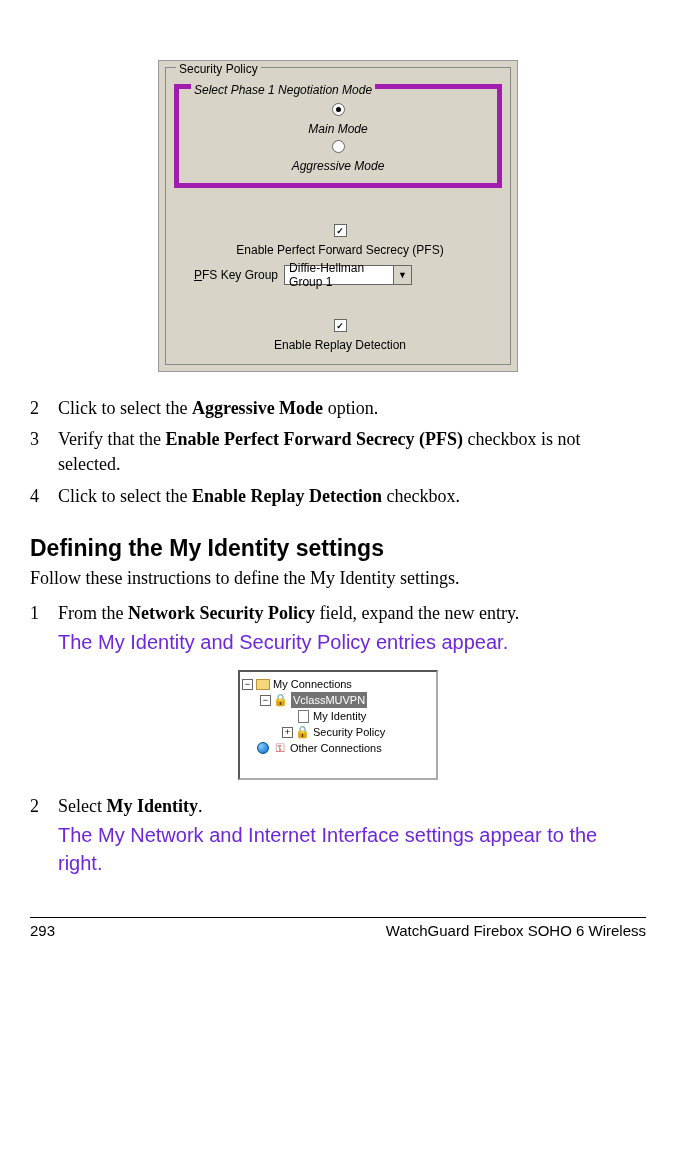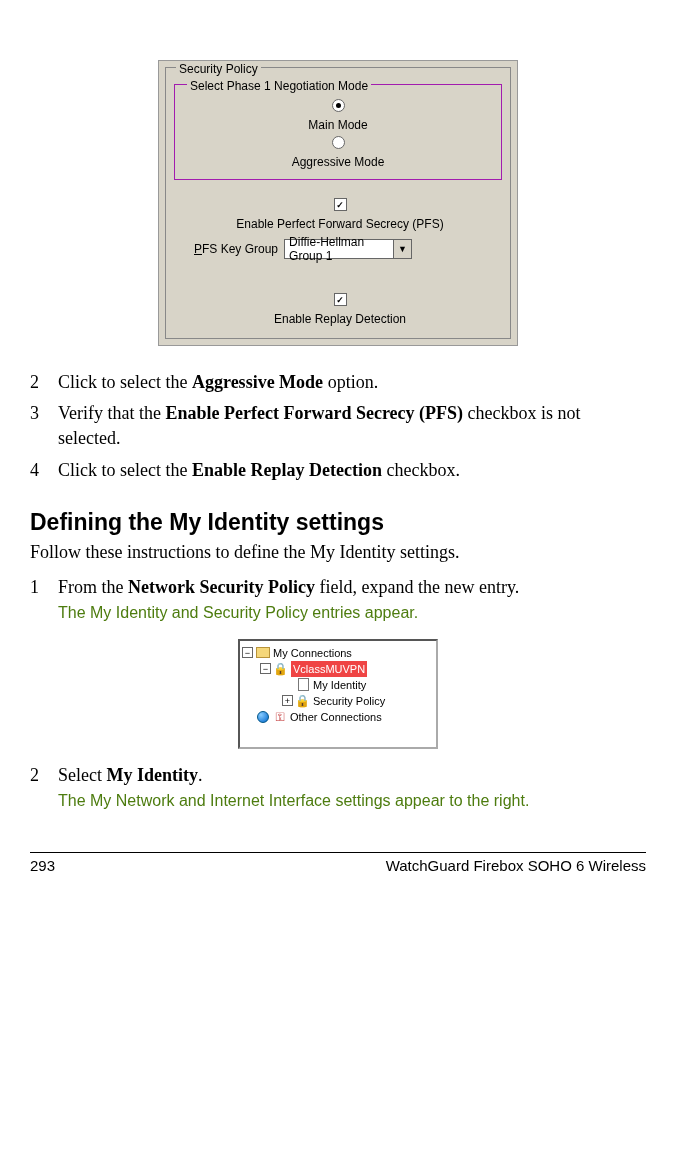--- a/index.html
+++ b/index.html
@@ -26,23 +26,24 @@
     font-size: 12px;
     color: #000;
     padding: 6px;
   }
   .fieldset-outer {
     border: 1px solid #888;
     padding: 6px 8px 10px 8px;
     margin: 0;
   }
   .fieldset-inner {
-    border: 1px solid #a21caf;
+    border: 5px solid #a21caf;
     padding: 6px 10px 8px 10px;
-    margin: 4px 0 16px 0;
+    margin: 4px 0 34px 0;
+    font-style: italic;
   }
   .legend {
     font-size: 12px;
     position: relative;
     top: -12px;
     left: 2px;
     background: #d8d4c8;
     padding: 0 3px;
     display: inline-block;
   }
@@ -103,22 +104,22 @@
     gap: 14px;
     font-size: 18px;
     line-height: 1.4;
     margin: 6px 0;
   }
   .step .num { min-width: 14px; }
   .step .txt { flex: 1; }
   .step .note {
     display: block;
     font-family: Arial, Helvetica, sans-serif;
-    font-size: 16px;
-    color: #4d7c0f;
+    font-size: 20px;
+    color: #6d28d9;
     margin-top: 2px;
   }
   h2.section {
     font-family: Arial, Helvetica, sans-serif;
     font-weight: bold;
     font-size: 23px;
     margin: 26px 0 4px 0;
   }
   .para {
     font-size: 18px;
@@ -141,21 +142,21 @@
     gap: 3px;
     white-space: nowrap;
     line-height: 16px;
   }
   .tw { display: inline-flex; align-items: center; justify-content: center; width: 11px; height: 11px; border: 1px solid #666; font-size: 9px; background: #fff; }
   .ic { display: inline-flex; align-items: center; justify-content: center; width: 14px; height: 12px; font-size: 11px; }
   .folder { background: #f5d77a; border: 1px solid #b8933a; width: 14px; height: 11px; }
   .lock { color: #2b5; font-size: 12px; }
   .globe { width:12px; height:12px; border-radius:50%; background: radial-gradient(circle at 30% 30%, #8cf, #06c); border:1px solid #058; }
   .doc { width:11px; height:13px; background:#fff; border:1px solid #777; position:relative; }
-  .sel { background: #ef4444; color: #fff; padding: 0 2px; }
+  .sel { background: #737373; color: #fff; padding: 0 2px; }
   .indent1 { padding-left: 18px; }
   .indent2 { padding-left: 40px; }
   .red { color:#b22; font-size:12px; }
   
   .footer-rule {
     border: none;
     border-top: 1px solid #000;
     margin: 40px 0 4px 0;
   }
   .footer {

